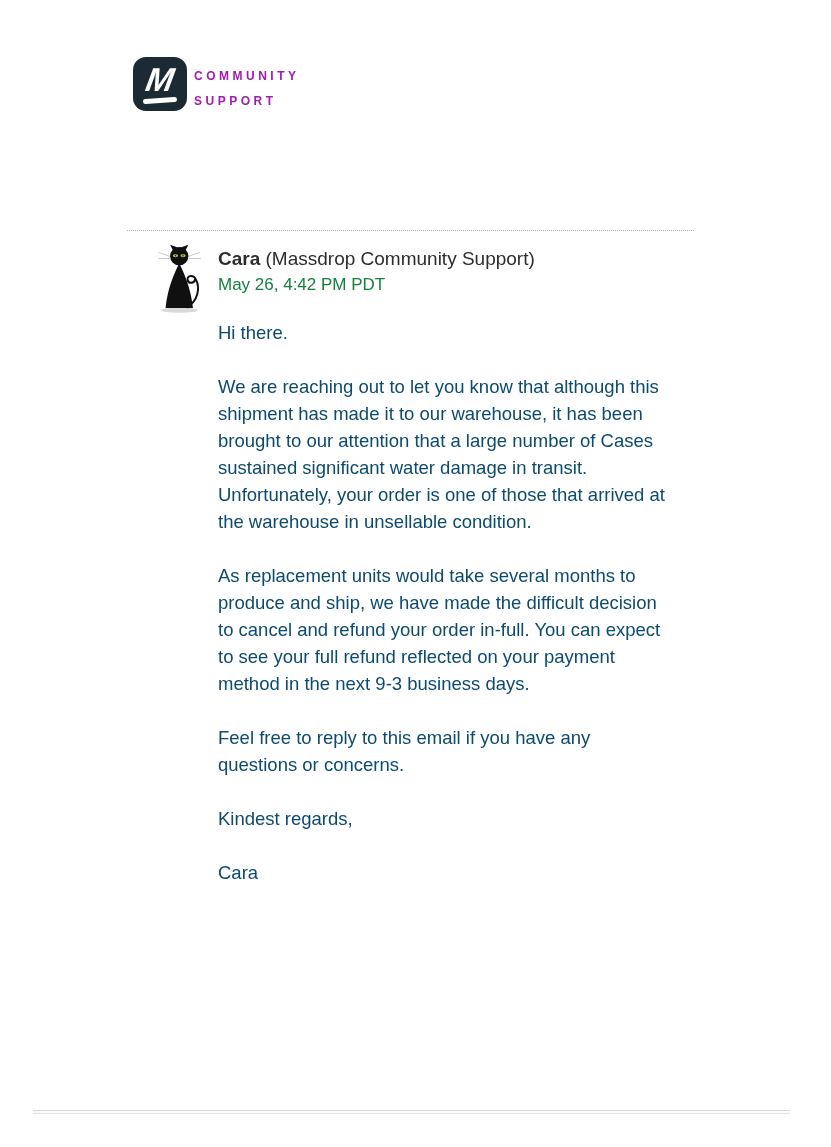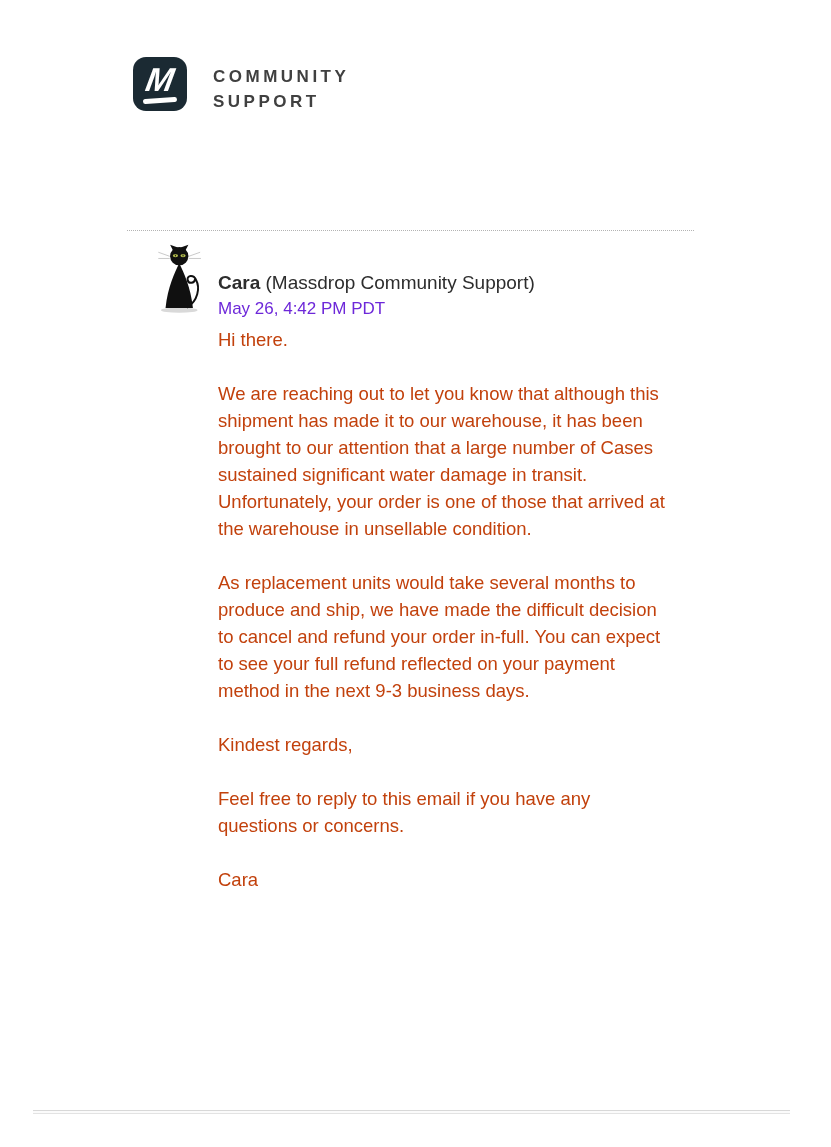--- a/index.html
+++ b/index.html
@@ -44,24 +44,24 @@
     position: absolute;
     left: 10px;
     bottom: 8px;
     width: 34px;
     height: 5px;
     background: #ffffff;
     border-radius: 2.5px;
     transform: rotate(-4deg);
   }
   .tagline {
-    margin-left: 26px;
+    margin-left: 7px;
     padding-top: 7px;
-    color: #404040;
-    font-size: 17px;
+    color: #a21caf;
+    font-size: 12px;
     font-weight: 700;
     letter-spacing: 3.5px;
     line-height: 25px;
     white-space: nowrap;
   }
 
   
   .message-card {
     position: absolute;
     left: 127px;
@@ -82,40 +82,39 @@
     height: 70px;
   }
   .header-text {
     margin-left: 15px;
     padding-top: 2px;
   }
   .author-line {
     font-size: 19px;
     line-height: 26px;
     color: #2d2d2d;
-    margin-top: 24px;
   }
   .author-name { font-weight: 700; }
   .author-suffix { font-weight: 400; }
   .timestamp {
     margin-top: 1px;
     font-size: 17px;
     line-height: 24px;
-    color: #6d28d9;
+    color: #15803d;
   }
 
   .msg-body {
     margin-left: 91px;
     margin-top: 5px;
     width: 540px;
   }
   .msg-body p {
     font-size: 18.5px;
     line-height: 27px;
-    color: #c2410c;
+    color: #0c4a6e;
     margin: 0 0 27px 0;
     white-space: pre-line;
   }
 
   
   .bottom-rule {
     position: absolute;
     left: 33px;
     top: 1110px;
     width: 757px;
@@ -172,22 +171,22 @@
 shipment has made it to our warehouse, it has been
 brought to our attention that a large number of Cases
 sustained significant water damage in transit.
 Unfortunately, your order is one of those that arrived at
 the warehouse in unsellable condition.</p>
       <p>As replacement units would take several months to
 produce and ship, we have made the difficult decision
 to cancel and refund your order in-full. You can expect
 to see your full refund reflected on your payment
 method in the next 9-3 business days.</p>
-      <p>Kindest regards,</p>
       <p>Feel free to reply to this email if you have any
 questions or concerns.</p>
+      <p>Kindest regards,</p>
       <p>Cara</p>
     </div>
   </div>
 
   <div class="bottom-rule"></div>
 
 </div>
 
 </body></html>

